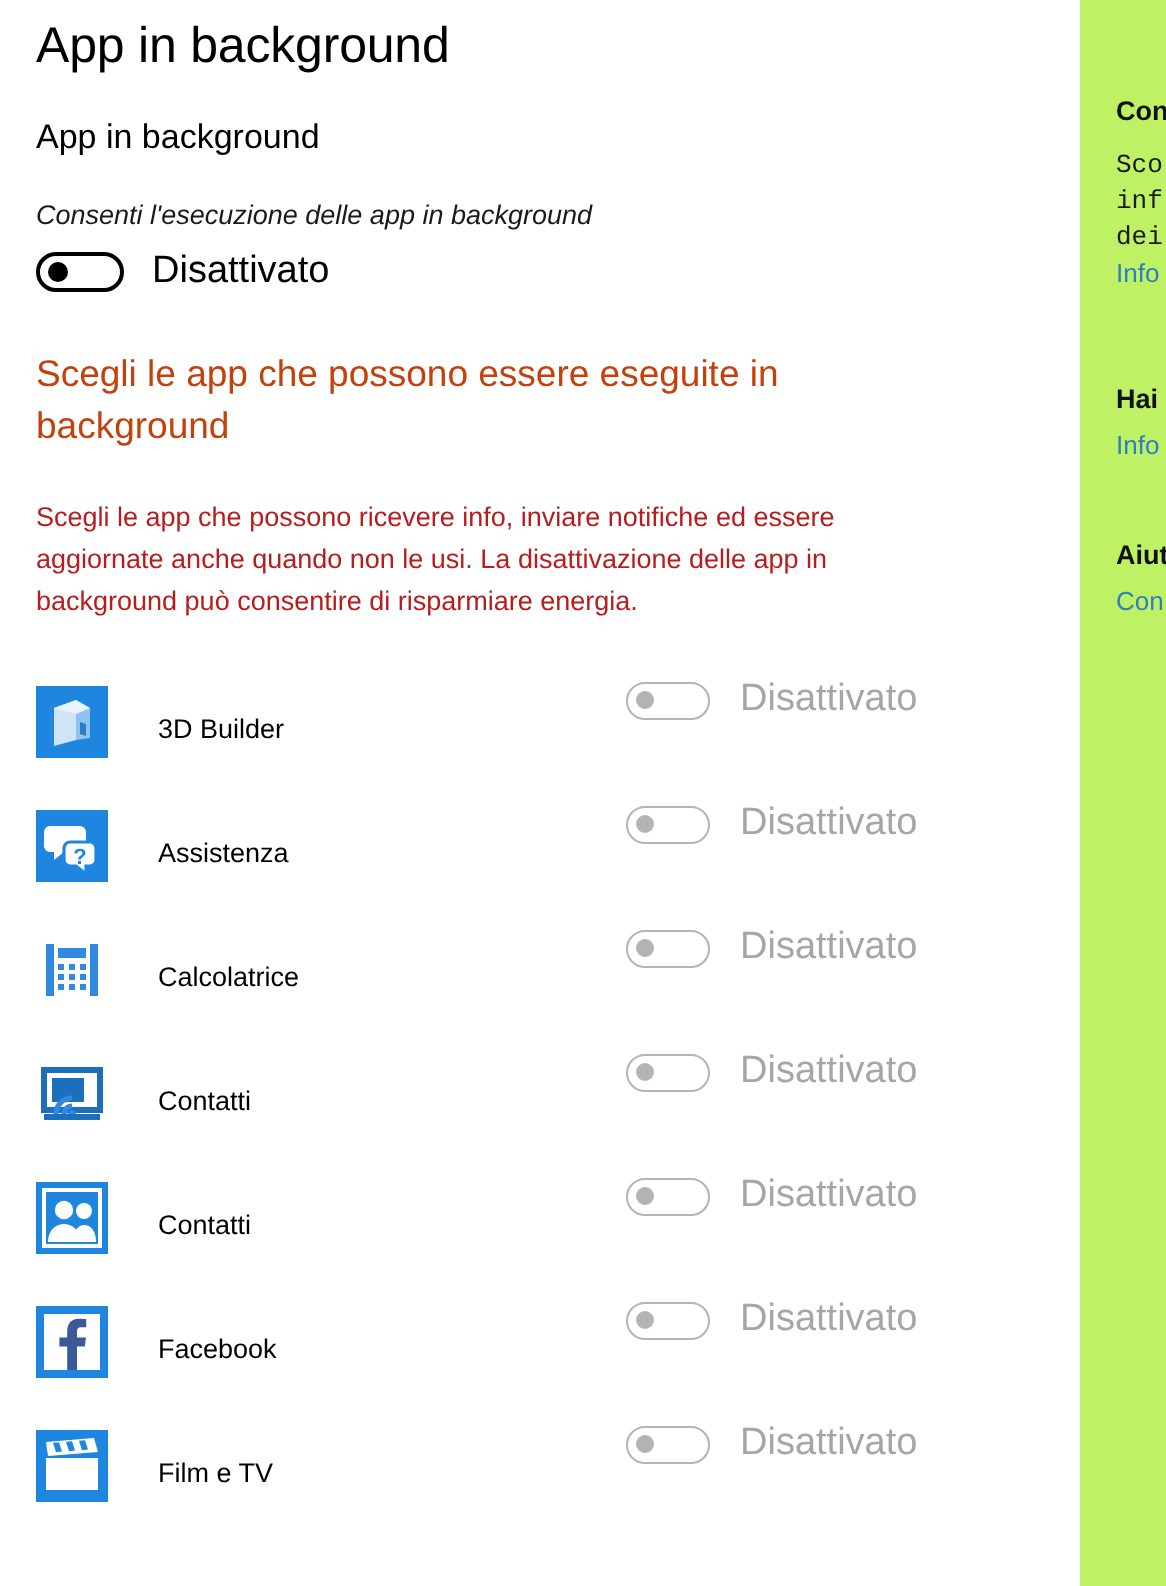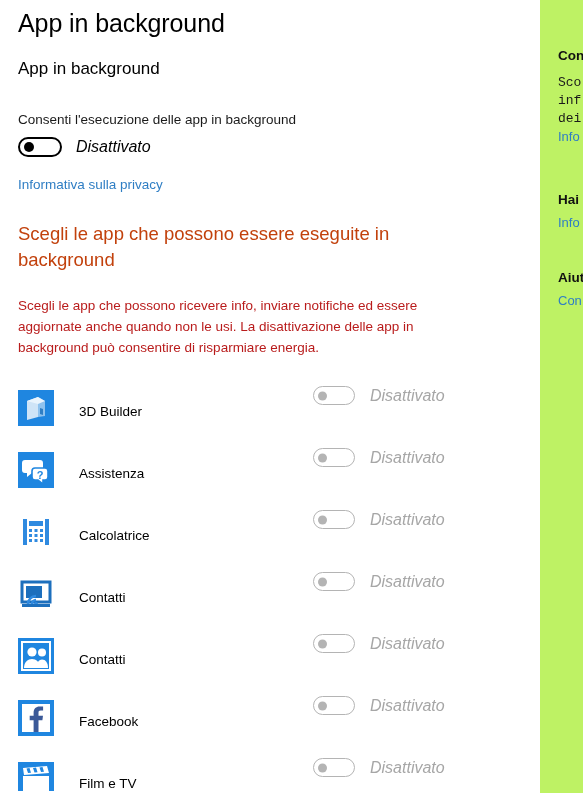--- a/index.html
+++ b/index.html
@@ -45,21 +45,21 @@
     color: #000;
     margin-top: 20px;
   }
 
   .body-txt {
     font-size: 13.5px;
     line-height: 19px;
     color: #1a1a1a;
   }
 
-  .row-label { margin-top: 30px; }
+  .row-label { margin-top: 18px; font-style: italic; }
 
   
   .switch-row {
     display: flex;
     align-items: center;
     margin-top: 8px;
   }
   .switch {
     position: relative;
     width: 44px;
@@ -77,24 +77,23 @@
     width: 10px;
     height: 10px;
     border-radius: 50%;
     background: #000;
   }
   .switch.dim {
     border-color: #b4b4b4;
   }
   .switch.dim .knob { background: #b4b4b4; }
   .switch-text {
-    font-size: 16px;
+    font-size: 19px;
     margin-left: 14px;
     color: #000;
-    font-style: italic;
   }
   .switch-text.dim { color: #a6a6a6; }
 
   .link {
     display: inline-block;
     color: #2f7ec4;
     font-size: 13.5px;
     line-height: 18px;
     text-decoration: none;
     cursor: pointer;
@@ -209,23 +208,20 @@
 
     <div class="body-txt row-label">Consenti l'esecuzione delle app in background</div>
 
     <div class="switch-row">
       <div class="switch">
         <div class="knob"></div>
       </div>
       <span class="switch-text">Disattivato</span>
     </div>
 
-    <div style="margin-top:18px;">
-      <a class="link">Informativa sulla privacy</a>
-    </div>
 
     <div class="h-big" style="margin-top:27px;">Scegli le app che possono essere eseguite in background</div>
 
     <div class="para" style="margin-top:22px;">Scegli le app che possono ricevere info, inviare notifiche ed essere aggiornate anche quando non le usi. La disattivazione delle app in background può consentire di risparmiare energia.</div>
 
     <div class="app-list">
 
       <div class="app-row">
         <div class="app-icon ic-bg-blue">
           <svg width="36" height="36" viewBox="0 0 36 36">

